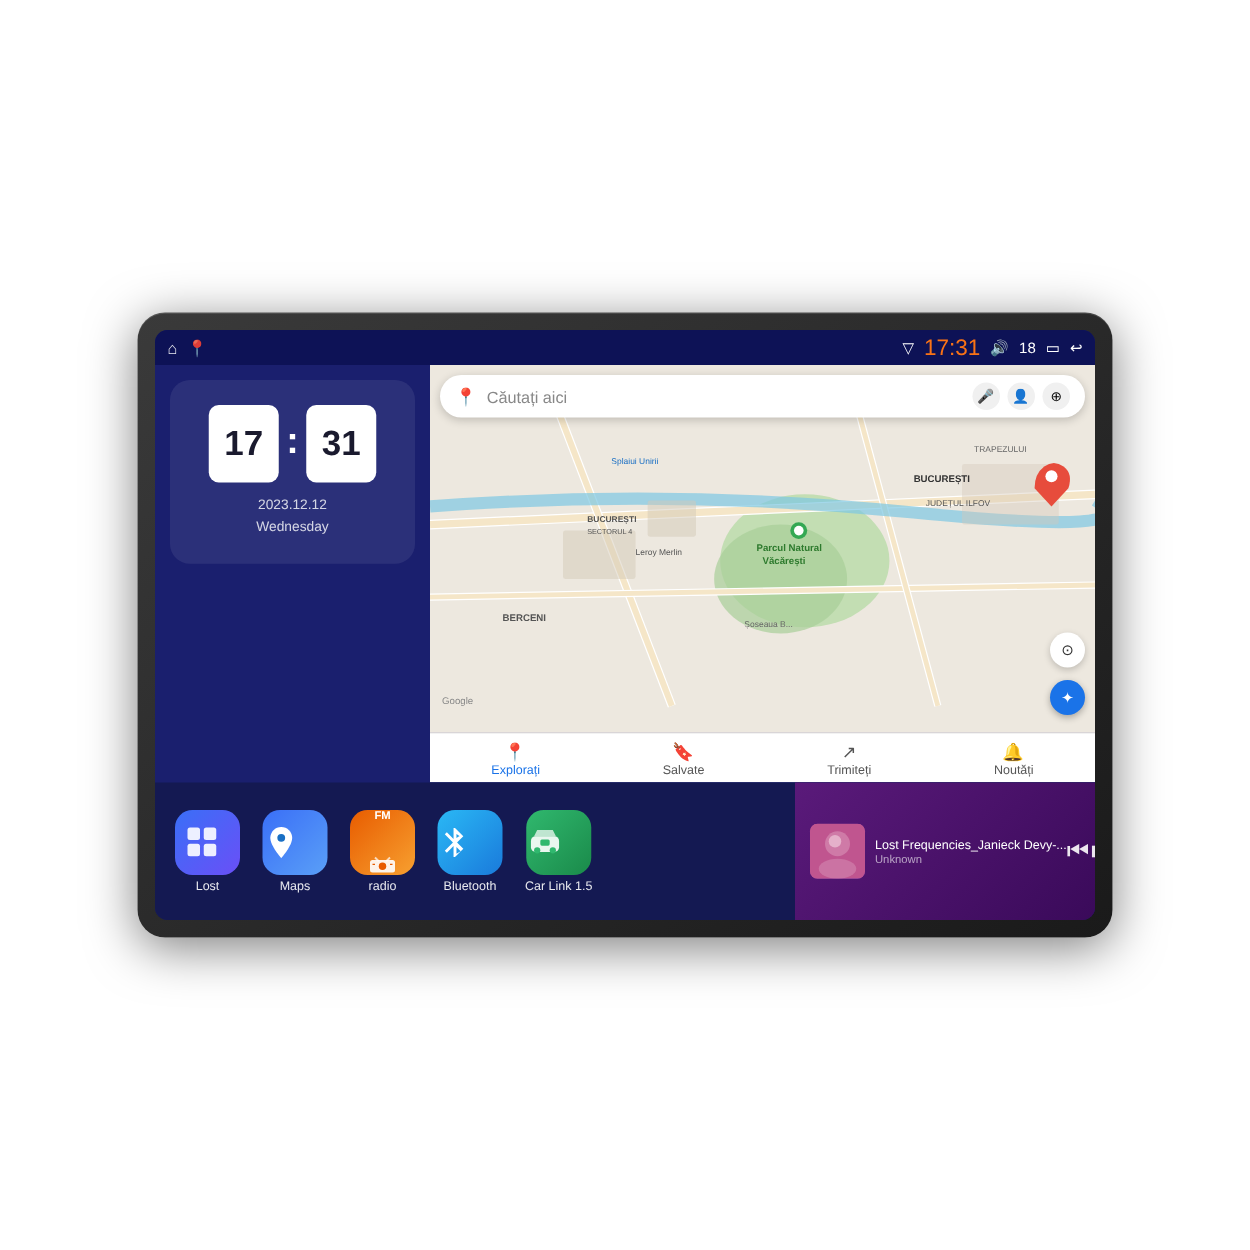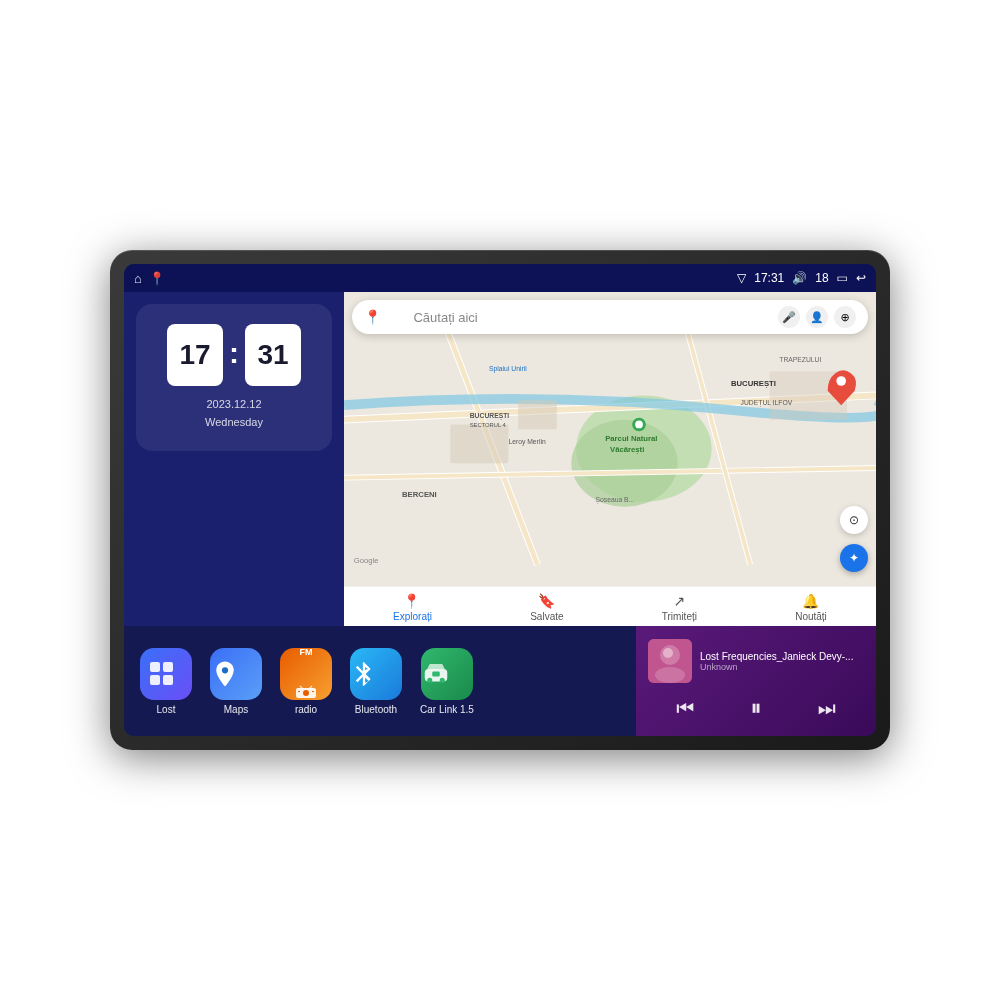--- a/index.html
+++ b/index.html
@@ -59,22 +59,22 @@
 
     .status-right {
       display: flex;
       gap: 8px;
       align-items: center;
       color: white;
       font-size: 12px;
     }
 
     .status-time {
-      font-size: 12px;
-      color: #ffffff;
+      font-size: 18px;
+      color: #f97316;
     }
 
     
     .main-content {
       flex: 1;
       display: flex;
       flex-direction: row;
       overflow: hidden;
     }
 
@@ -160,21 +160,20 @@
       padding: 0 12px;
       gap: 8px;
       box-shadow: 0 2px 8px rgba(0,0,0,0.2);
       z-index: 10;
     }
 
     .map-search-text {
       color: #888;
       font-size: 13px;
       flex: 1;
-      margin-left: 24px;
     }
 
     .map-search-icons {
       display: flex;
       gap: 6px;
       align-items: center;
     }
 
     .map-icon-sm {
       width: 22px;
@@ -273,21 +272,20 @@
       font-size: 10px;
       text-align: center;
       white-space: nowrap;
     }
 
     
     .music-player {
       width: 240px;
       background: linear-gradient(135deg, #5a1a7a, #3a0a5a);
       display: flex;
-      flex-direction: column;
       padding: 8px 12px;
       justify-content: space-around;
       flex-shrink: 0;
     }
 
     .music-track-info {
       display: flex;
       align-items: center;
       gap: 8px;
     }

